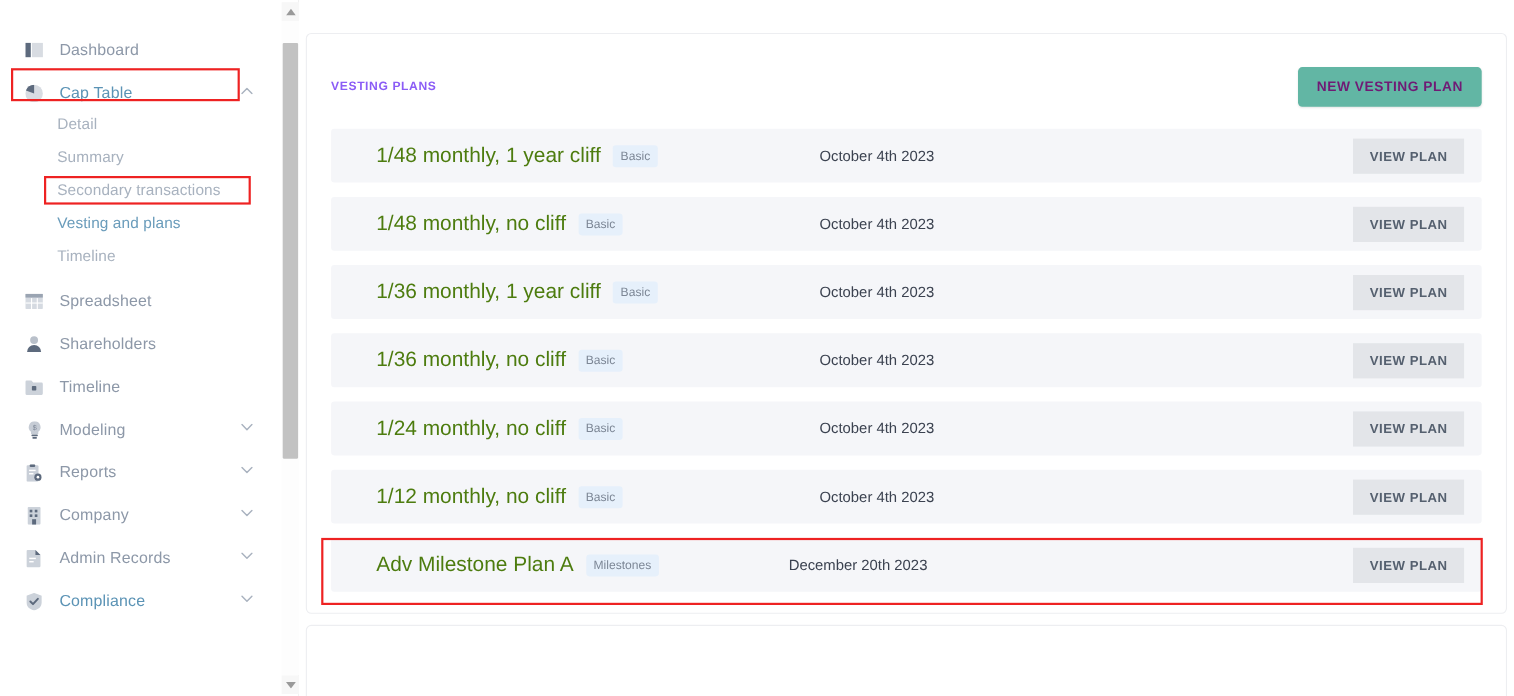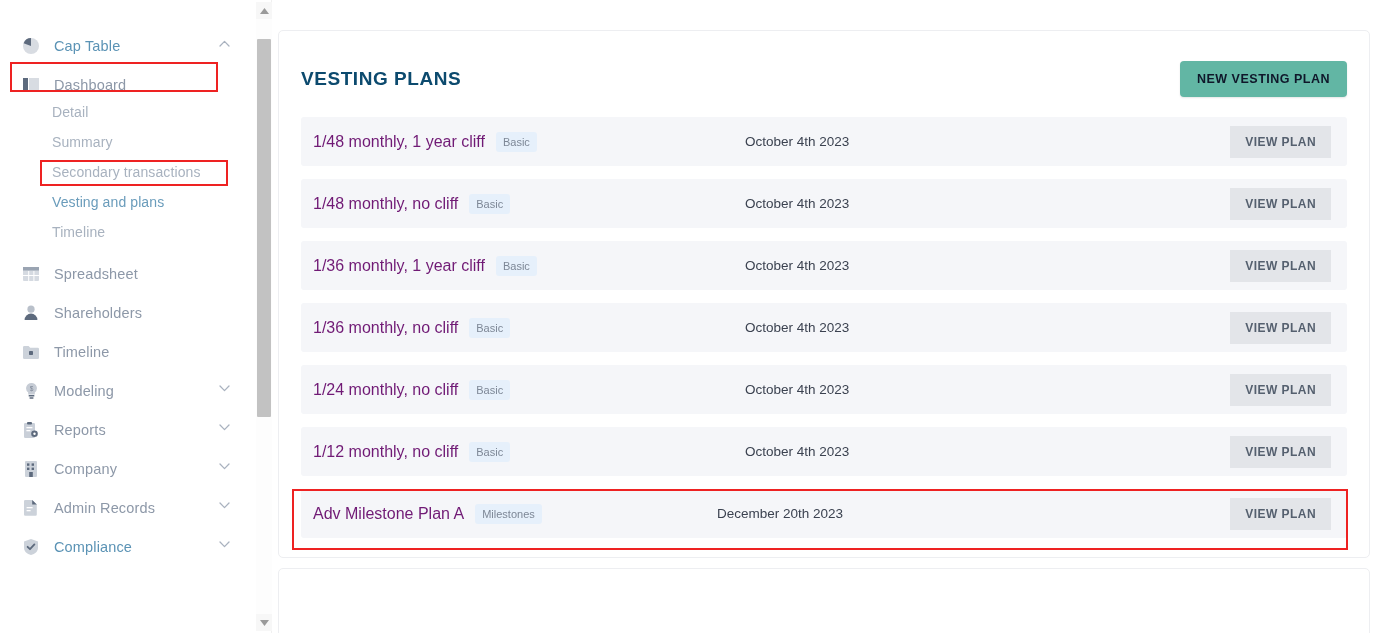--- a/index.html
+++ b/index.html
@@ -119,28 +119,28 @@
   }
   #card-main { top: 30px; height: 528px; }
   #card-next { top: 568px; height: 120px; }
 
   .card-head {
     display: flex; align-items: center; justify-content: space-between;
     padding: 26px 22px 0 22px;
     height: 70px;
   }
   #page-title {
-    font-size: 19px;
+    font-size: 11px;
     font-weight: bold;
-    color: #0c4a6e;
+    color: #8b5cf6;
     letter-spacing: .55px;
   }
   #new-plan-btn {
     background: #62b6a4;
-    color: #0f172a;
+    color: #701a75;
     font-size: 12.5px;
     font-weight: bold;
     letter-spacing: .5px;
     border: none;
     border-radius: 4px;
     padding: 11px 17px;
     cursor: pointer;
     font-family: "Liberation Sans", sans-serif;
     box-shadow: 0 1px 2px rgba(0,0,0,.10);
   }
@@ -149,23 +149,24 @@
   .row {
     display: flex; align-items: center;
     height: 49px;
     background: #f5f6f9;
     border-radius: 3px;
     margin-bottom: 13px;
     padding: 0 16px 0 12px;
     position: relative;
   }
   .row-name {
-    font-size: 16px;
-    color: #701a75;
+    font-size: 19px;
+    color: #4d7c0f;
     white-space: nowrap;
+    margin-left: 29px;
   }
   .badge {
     margin-left: 11px;
     background: #e6f0fb;
     color: #7d8796;
     font-size: 11px;
     border-radius: 3px;
     padding: 4px 7px;
     white-space: nowrap;
     text-align: center;
@@ -192,42 +193,42 @@
     font-family: "Liberation Sans", sans-serif;
   }
   .row.last-row .row-date { left: 416px; }
 </style>
 </head>
 <body>
 
 <div id="app">
 
   <nav id="sidebar">
+      <div class="nav-item">
+        <span class="nav-ico">
+          <svg width="17" height="15" viewBox="0 0 17 15">
+            <rect x="0" y="1" width="5" height="13" fill="#5d6a7d"></rect>
+            <rect x="6" y="1" width="10" height="13" fill="#d8dce2"></rect>
+          </svg>
+        </span>
+        <span class="nav-label">Dashboard</span>
+      </div>
       <div class="nav-item active">
         <span class="nav-ico">
           <svg width="16" height="16" viewBox="0 0 16 16">
             <circle cx="8" cy="8" r="8" fill="#d8dce2"></circle>
             <path d="M8 8 L8 0 A8 8 0 0 0 0.6 5.2 Z" fill="#5d6a7d"></path>
           </svg>
         </span>
         <span class="nav-label">Cap Table</span>
         <span class="chev">
           <svg width="11" height="7" viewBox="0 0 11 7">
             <path d="M1 6 L5.5 1.4 L10 6" stroke="#a9b2bf" stroke-width="1.3" fill="none" stroke-linecap="round" stroke-linejoin="round"></path>
           </svg>
         </span>
-      </div>
-      <div class="nav-item">
-        <span class="nav-ico">
-          <svg width="17" height="15" viewBox="0 0 17 15">
-            <rect x="0" y="1" width="5" height="13" fill="#5d6a7d"></rect>
-            <rect x="6" y="1" width="10" height="13" fill="#d8dce2"></rect>
-          </svg>
-        </span>
-        <span class="nav-label">Dashboard</span>
       </div>
       <div class="sub-item">
         <span class="sub-label">Detail</span>
       </div>
       <div class="sub-item">
         <span class="sub-label">Summary</span>
       </div>
       <div class="sub-item">
         <span class="sub-label">Secondary transactions</span>
       </div>

